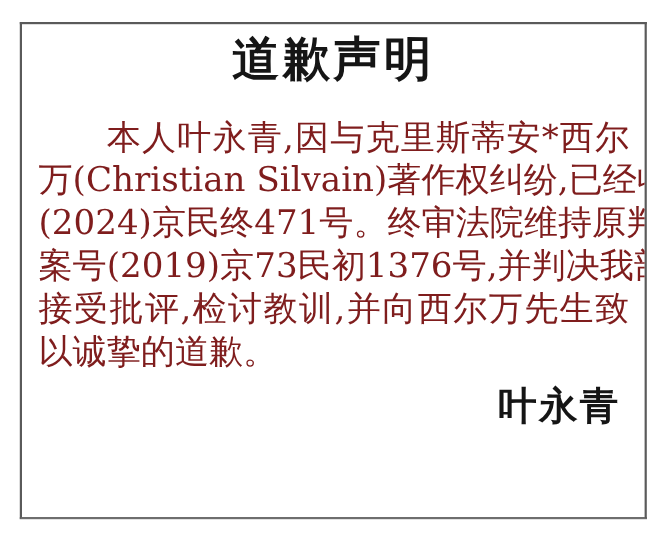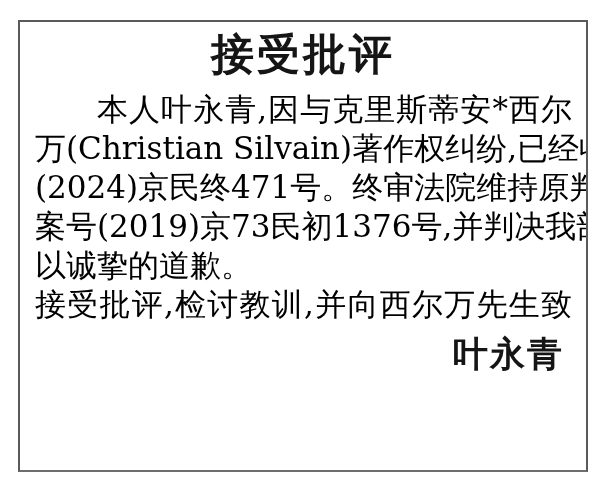--- a/index.html
+++ b/index.html
@@ -26,26 +26,26 @@
     margin-top: 2px;
     text-align: center;
     font-family: "DejaVu Sans", "Liberation Sans", sans-serif;
     font-weight: bold;
     font-size: 43px;
     line-height: 60px;
     letter-spacing: 3px;
     color: #151515;
   }
   .notice-body {
-    margin-top: 6px;
+    margin-top: 22px;
     padding: 0 14px 0 15px;
     font-family: "DejaVu Serif", "Liberation Serif", serif;
     font-size: 31px;
     line-height: 39px;
-    color: #000000;
+    color: #7f1d1d;
   }
   .body-line {
     text-align: justify;
     text-align-last: justify;
     white-space: nowrap;
   }
   .body-line.indent-line { text-indent: 62px; }
   .body-line.final-line { text-align-last: left; white-space: normal; }
   .notice-signature {
     margin-top: 9px;
@@ -58,24 +58,24 @@
     letter-spacing: 2px;
     color: #151515;
     margin-left: 44px;
   }
 </style>
 </head>
 <body>
 
 <div class="sheet">
   <div class="notice-box">
-    <div class="notice-title">接受批评</div>
+    <div class="notice-title">道歉声明</div>
     <div class="notice-body">
       <div class="body-line indent-line">本人叶永青,因与克里斯蒂安*西尔</div>
       <div class="body-line">万(Christian Silvain)著作权纠纷,已经收</div>
       <div class="body-line">(2024)京民终471号。终审法院维持原判,</div>
       <div class="body-line">案号(2019)京73民初1376号,并判决我部</div>
+      <div class="body-line">接受批评,检讨教训,并向西尔万先生致</div>
       <div class="body-line final-line">以诚挚的道歉。</div>
-      <div class="body-line">接受批评,检讨教训,并向西尔万先生致</div>
     </div>
     <div class="notice-signature">叶永青</div>
   </div>
 </div>
 
 </body></html>

